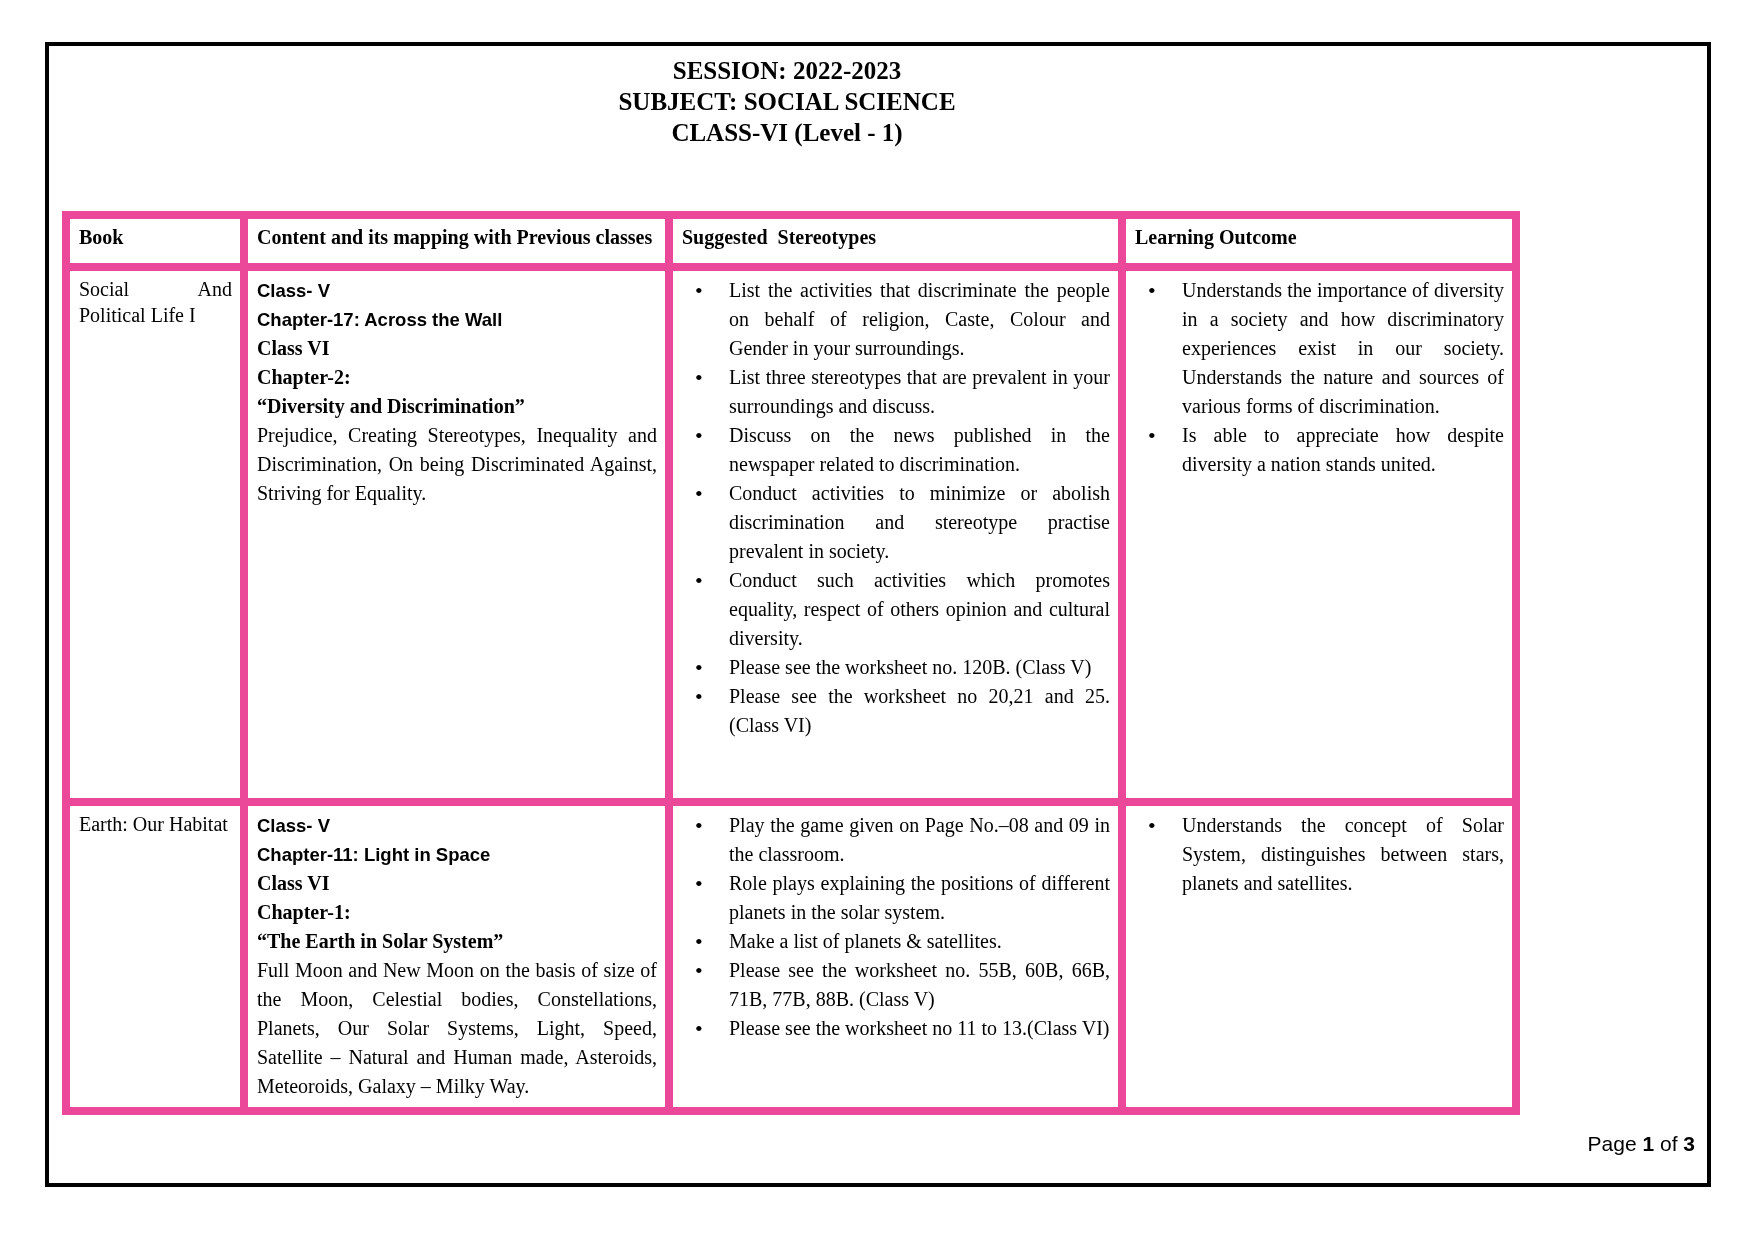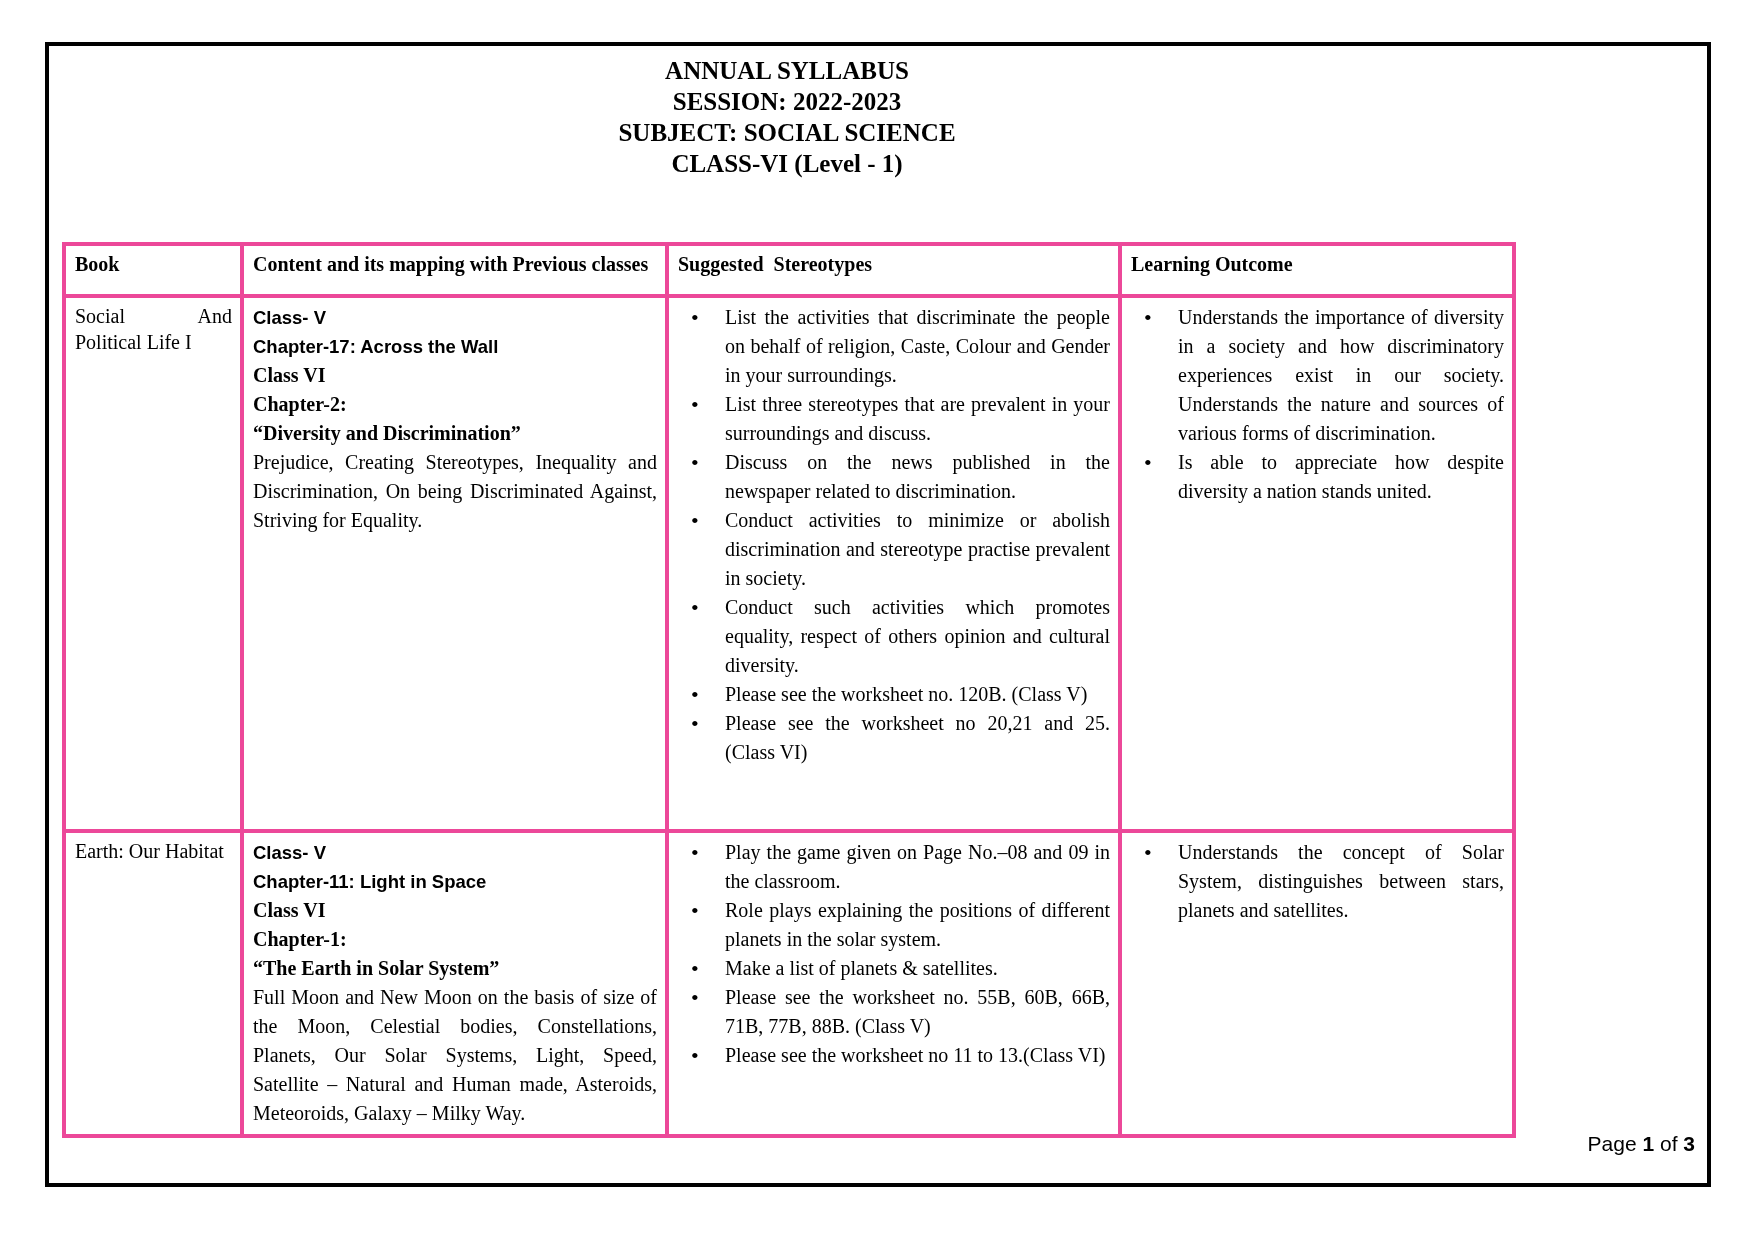--- a/index.html
+++ b/index.html
@@ -31,21 +31,21 @@
   table.syllabus {
     border-collapse: collapse;
     width: 1450px;
     table-layout: fixed;
   }
   table.syllabus col.c-book    { width: 178px; }
   table.syllabus col.c-content { width: 425px; }
   table.syllabus col.c-act     { width: 453px; }
   table.syllabus col.c-out     { width: 394px; }
   table.syllabus th, table.syllabus td {
-    border: 4px solid #ec4899;
+    border: 8px solid #ec4899;
     vertical-align: top;
     padding: 5px 8px 6px 9px;
     font-size: 20px;
   }
   table.syllabus th {
     text-align: left;
     font-weight: bold;
     line-height: 26px;
     white-space: pre-wrap;
     height: 52px;
@@ -94,21 +94,20 @@
   .page-footer b { font-weight: bold; }
 </style>
 </head>
 <body>
 
 <div class="page-border"></div>
 
 <div class="content">
 
   <div class="title-block">
-    <div>ANNUAL SYLLABUS</div>
     <div>SESSION: 2022-2023</div>
     <div>SUBJECT: SOCIAL SCIENCE</div>
     <div>CLASS-VI (Level - 1)</div>
   </div>
 
   <table class="syllabus">
     <colgroup>
       <col class="c-book">
         <col class="c-content">
         <col class="c-act">

